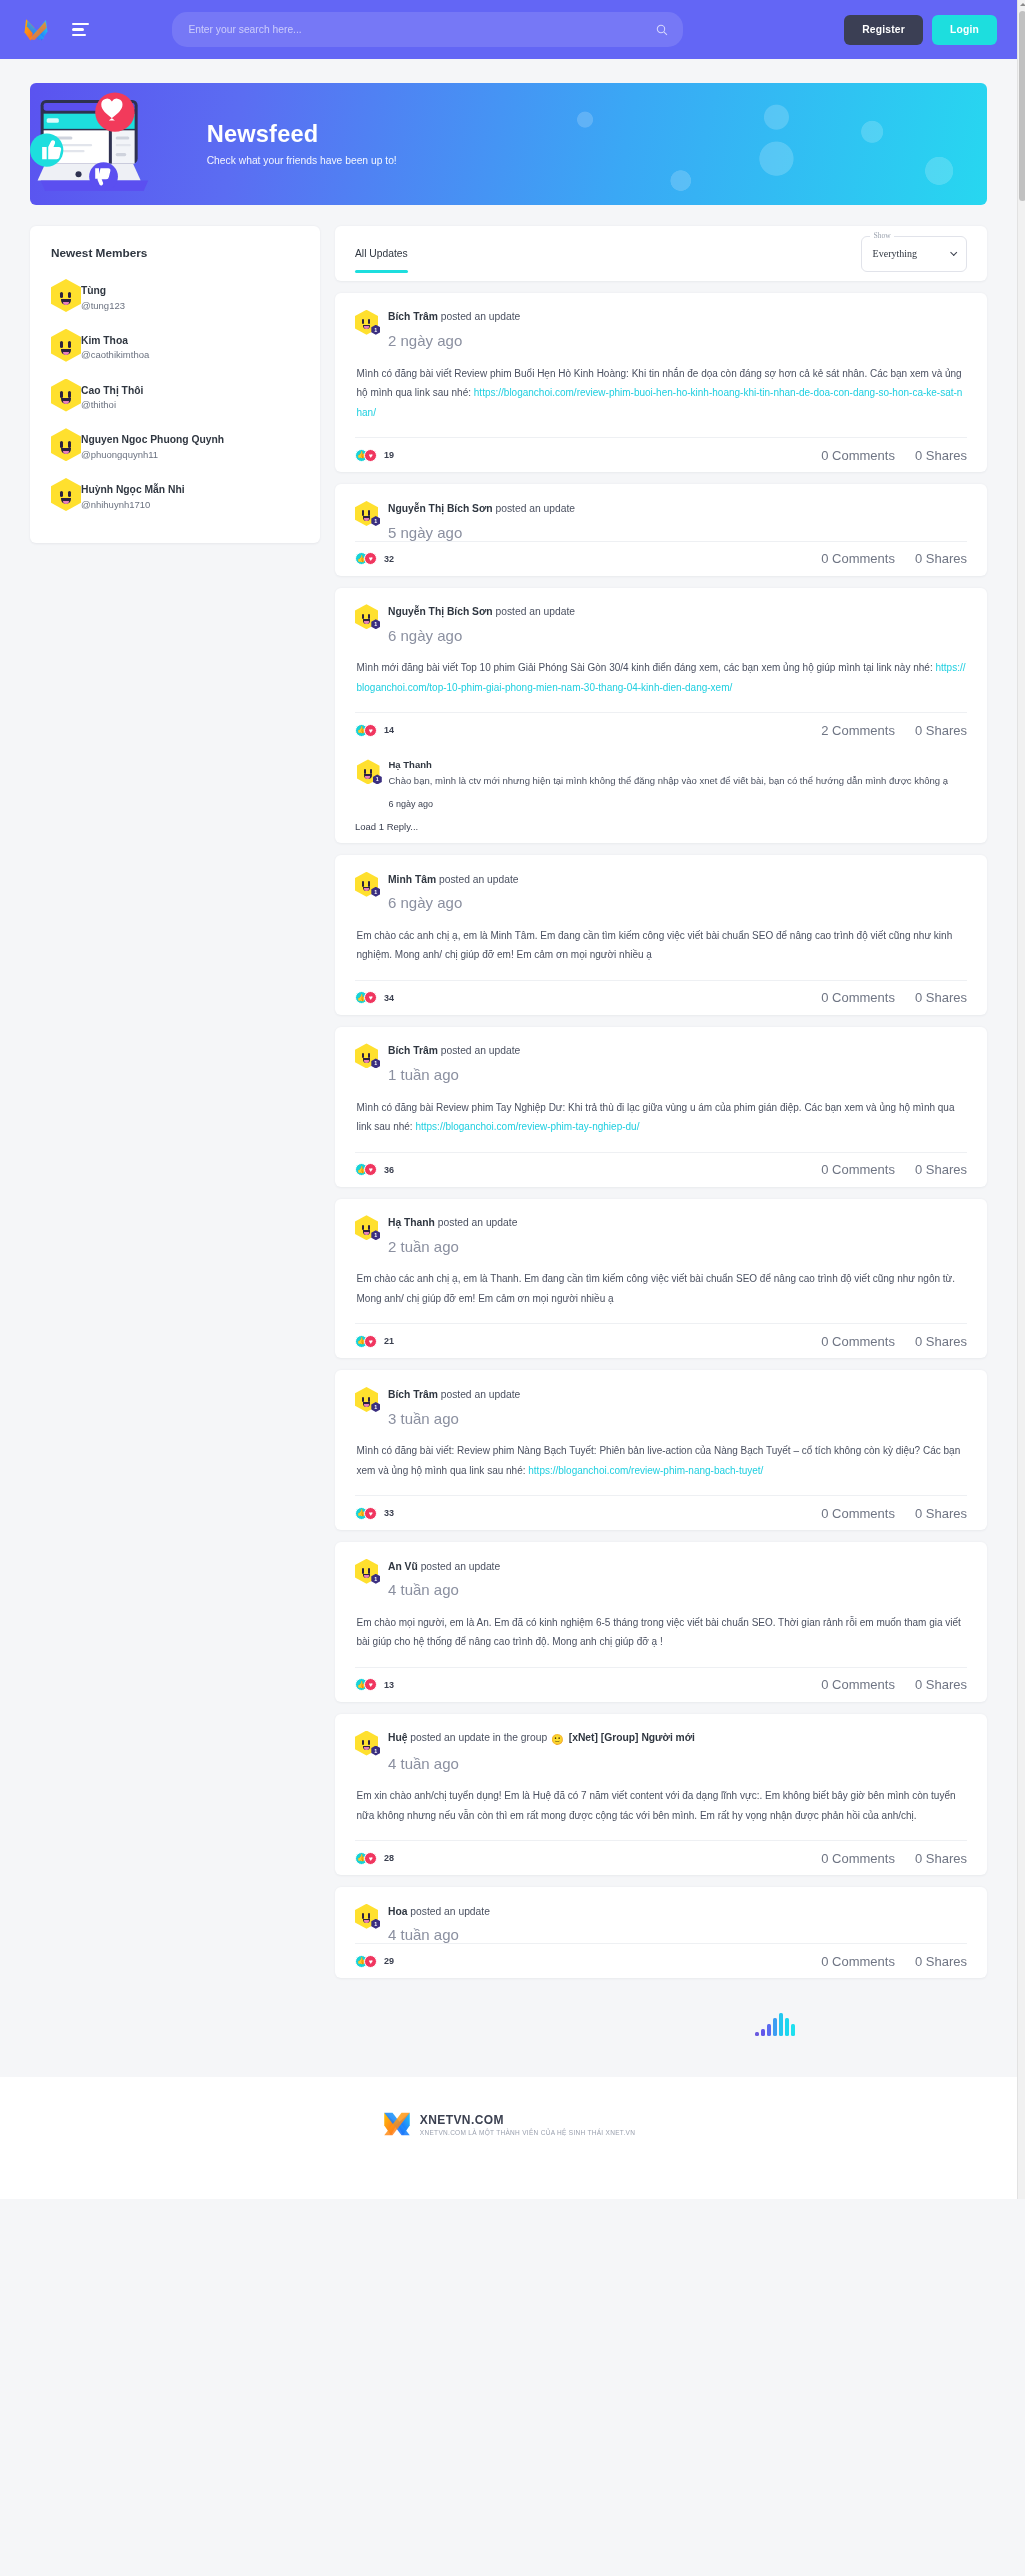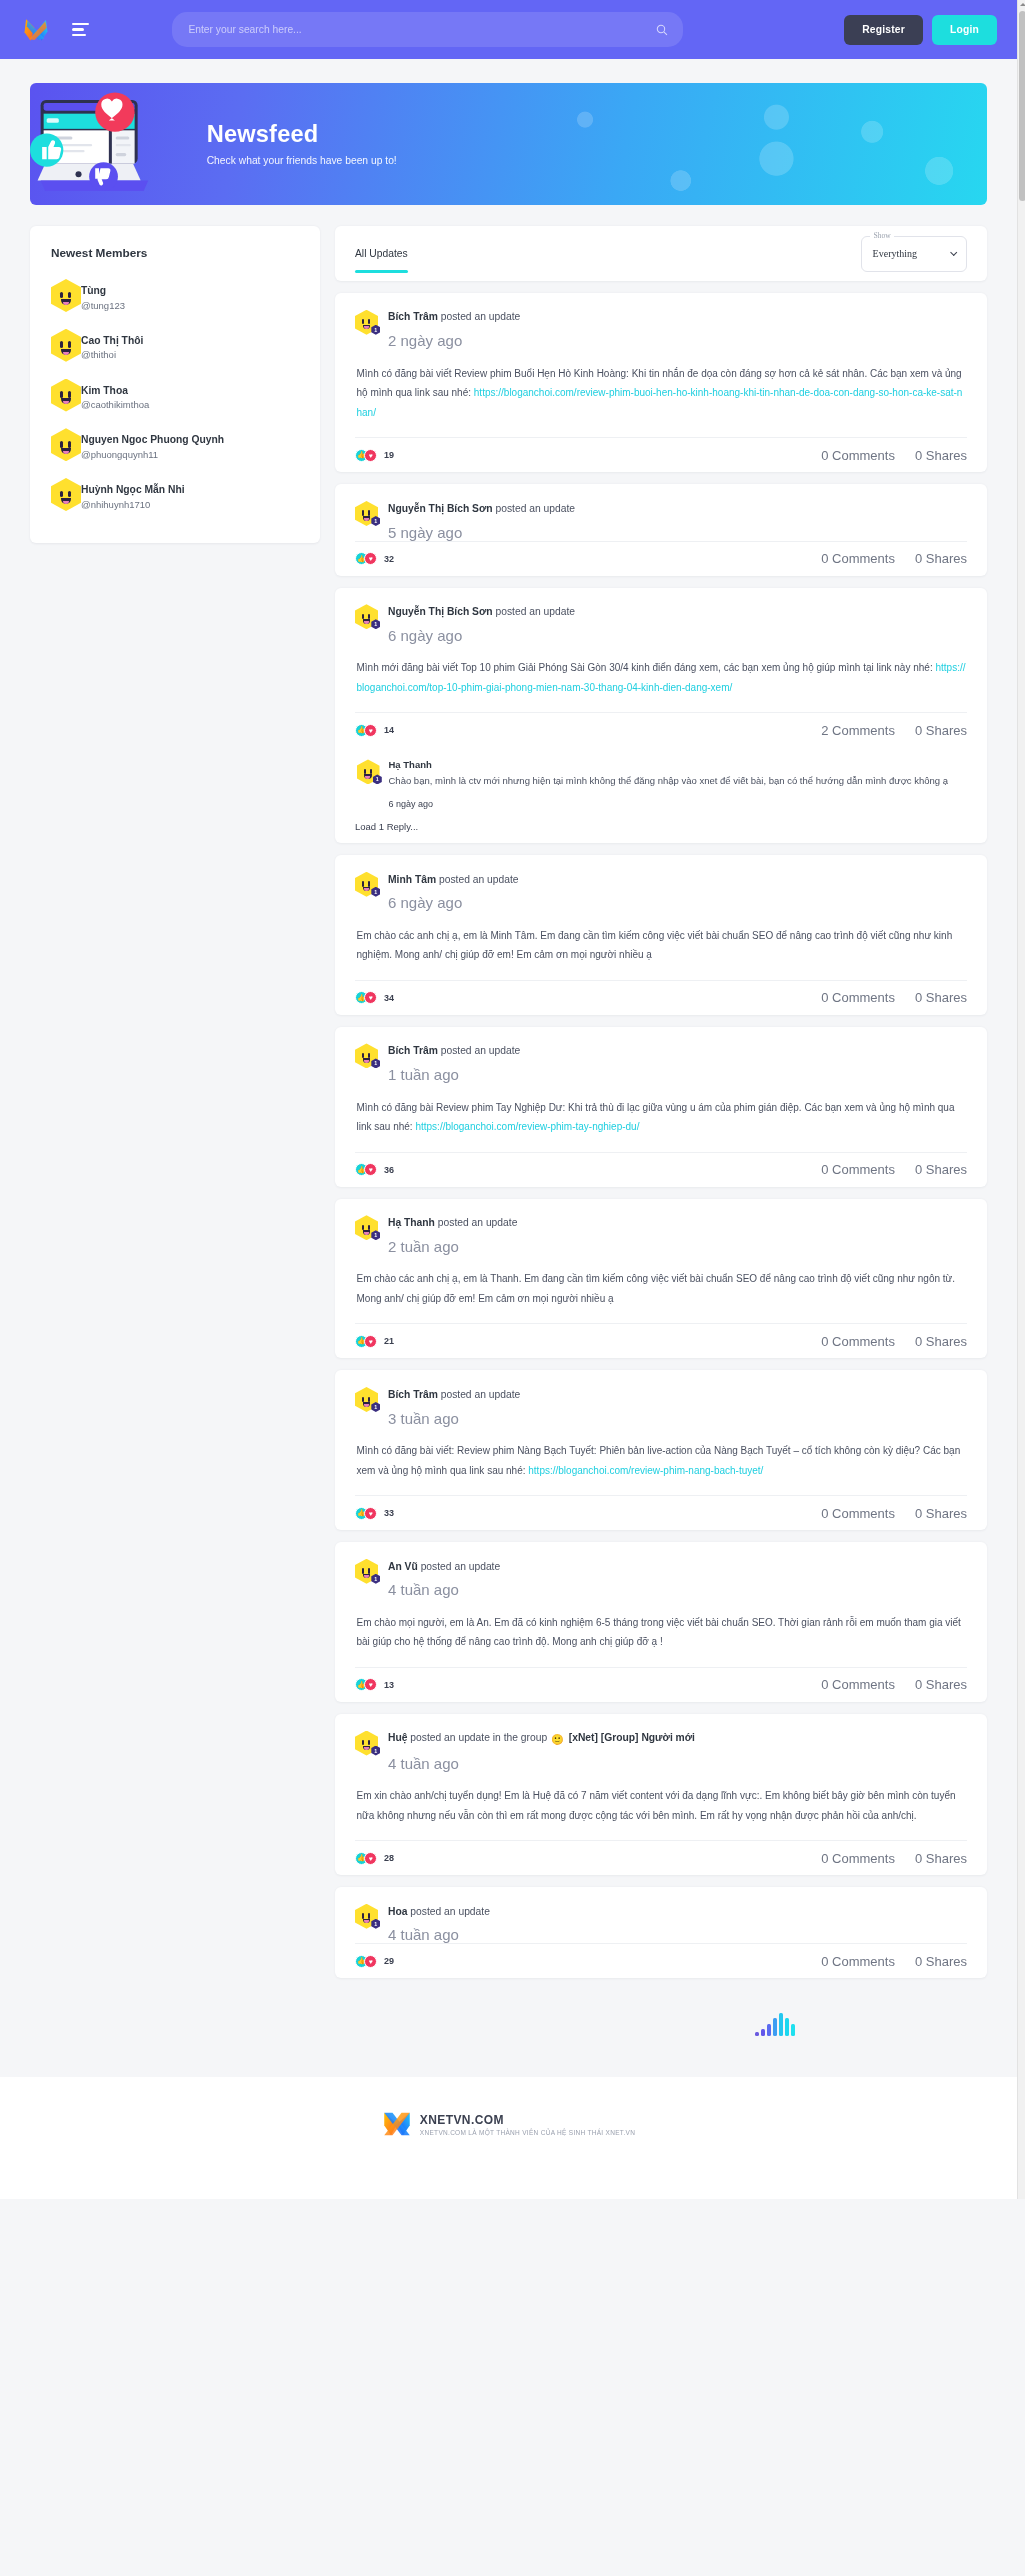--- a/index.html
+++ b/index.html
@@ -382,35 +382,35 @@
             </div>
             <div class="member">
               <div class="avatar">
                 <div class="hex">
                   <span class="eye l"></span>
                   <span class="eye r"></span>
                   <span class="mouth"></span>
                 </div>
               </div>
               <div class="member-names">
+                <div class="member-name">Kim Thoa</div>
+                <div class="member-handle">@caothikimthoa</div>
+              </div>
+            </div>
+            <div class="member">
+              <div class="avatar">
+                <div class="hex">
+                  <span class="eye l"></span>
+                  <span class="eye r"></span>
+                  <span class="mouth"></span>
+                </div>
+              </div>
+              <div class="member-names">
                 <div class="member-name">Cao Thị Thôi</div>
                 <div class="member-handle">@thithoi</div>
-              </div>
-            </div>
-            <div class="member">
-              <div class="avatar">
-                <div class="hex">
-                  <span class="eye l"></span>
-                  <span class="eye r"></span>
-                  <span class="mouth"></span>
-                </div>
-              </div>
-              <div class="member-names">
-                <div class="member-name">Kim Thoa</div>
-                <div class="member-handle">@caothikimthoa</div>
               </div>
             </div>
             <div class="member">
               <div class="avatar">
                 <div class="hex">
                   <span class="eye l"></span>
                   <span class="eye r"></span>
                   <span class="mouth"></span>
                 </div>
               </div>

